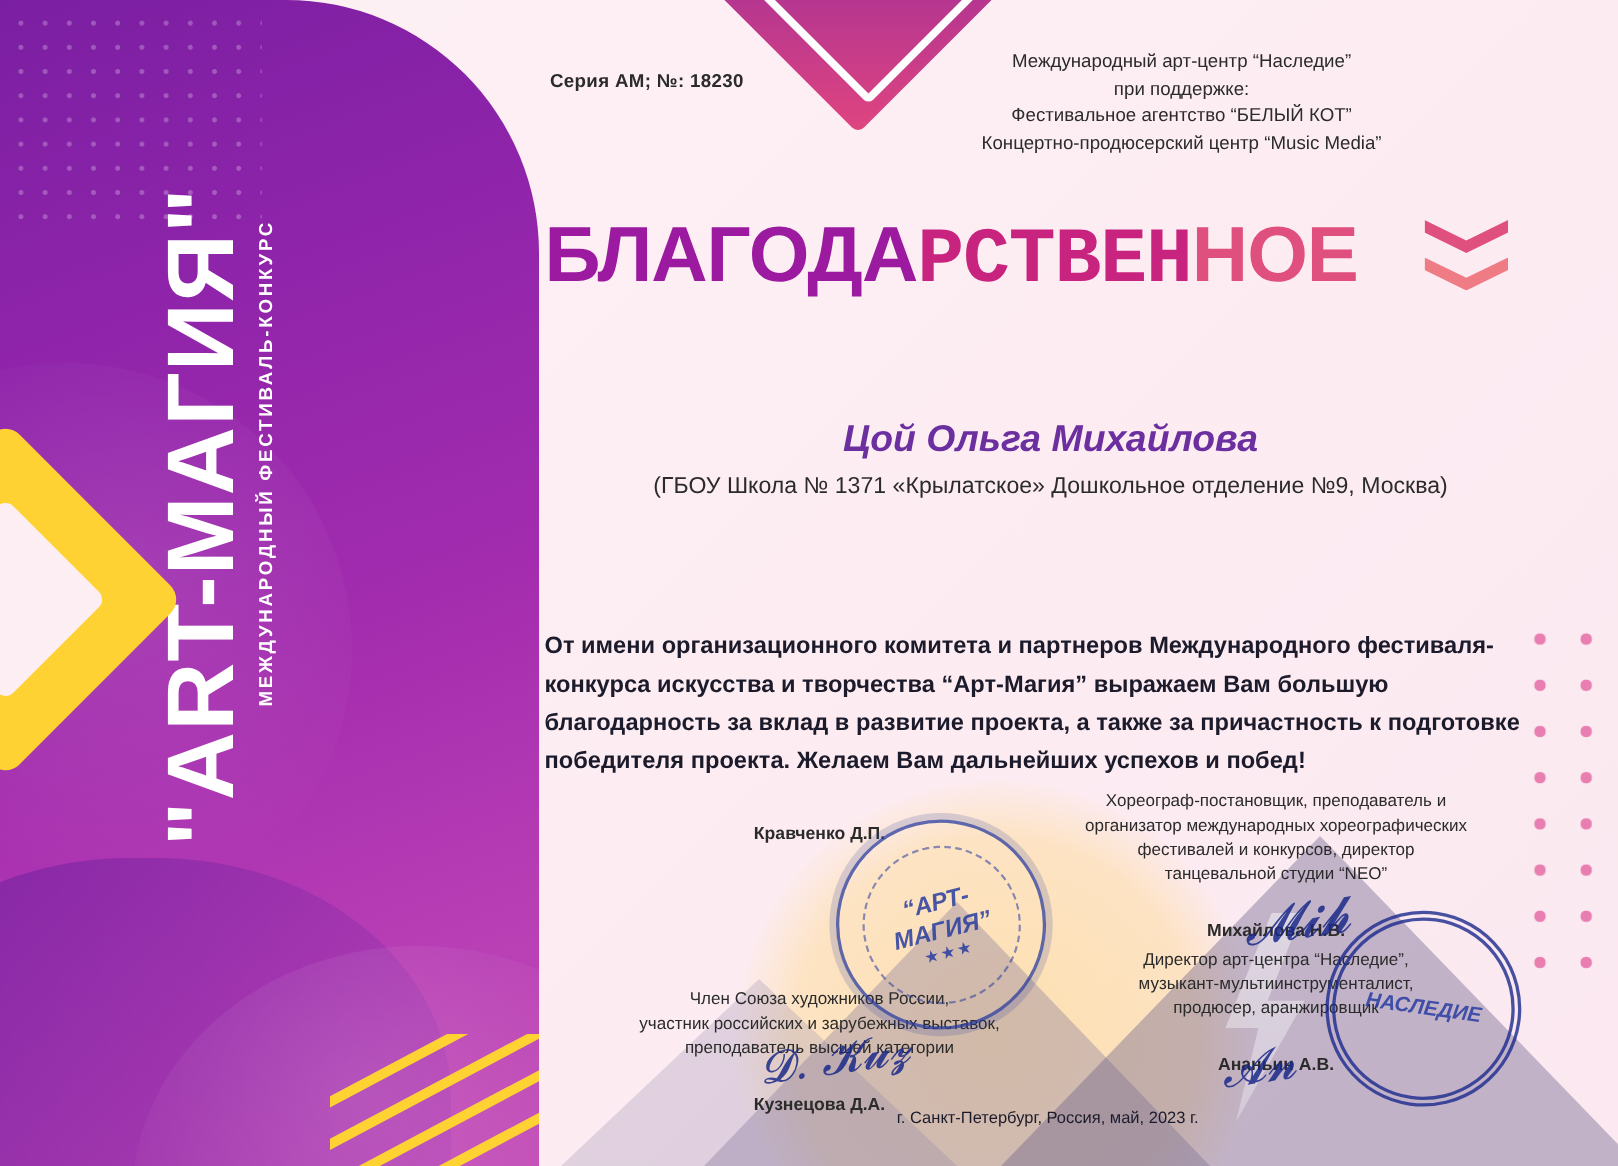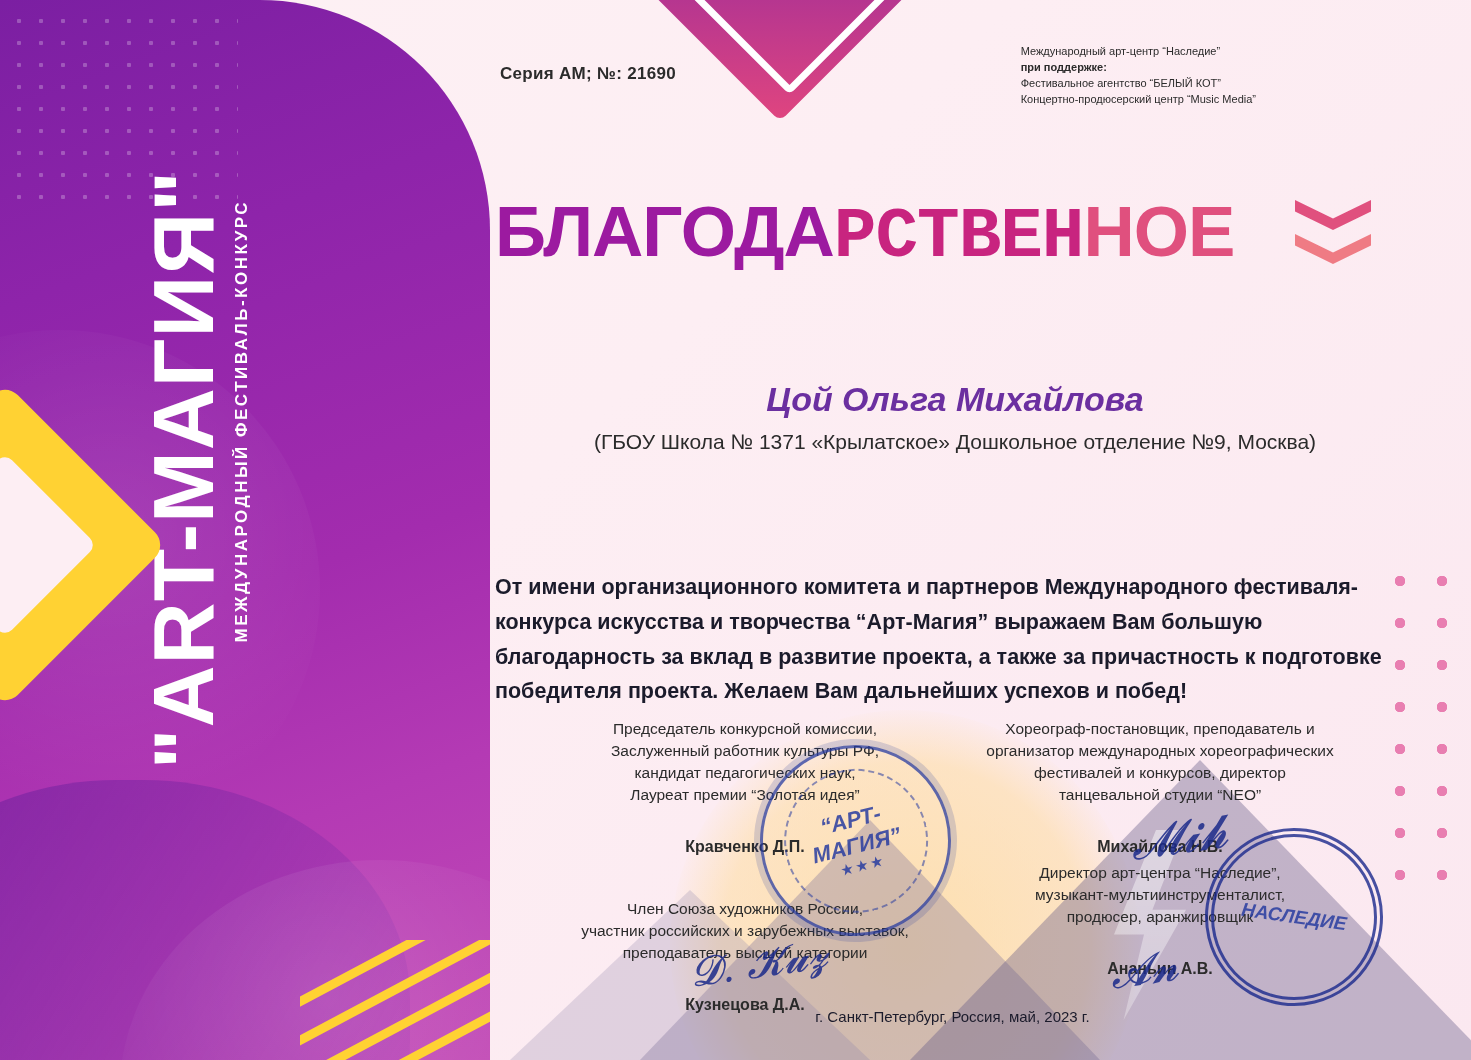--- a/index.html
+++ b/index.html
@@ -226,26 +226,26 @@
     top: 64px;
     font-size: 17px;
     font-weight: bold;
     color: #2b2b2b;
     letter-spacing: .3px;
   }
   .org-block {
     position: absolute;
     right: 215px;
     top: 44px;
-    text-align: left;
+    text-align: center;
     color: #2b2b2b;
-    font-size: 11px;
+    font-size: 17px;
     line-height: 1.45;
   }
-  .org-block .bold { font-weight: bold; }
+  .org-block .bold { font-weight: normal; }
 
   
   .heading {
     position: absolute;
     left: 495px;
     top: 196px;
     font-size: 71px;
     font-weight: bold;
     letter-spacing: -1px;
     line-height: 1;
@@ -430,21 +430,21 @@
   <div class="diamond-outer"></div>
   <div class="diamond-inner"></div>
 
   <div class="top-diamonds">
     <div class="td1"></div>
     <div class="td2"></div>
   </div>
 
   <div class="right-dots"></div>
 
-  <div class="serial">Серия АМ; №:  21690</div>
+  <div class="serial">Серия АМ; №:  18230</div>
 
   <div class="org-block">
     <div>Международный арт-центр “Наследие”</div>
     <div class="bold">при поддержке:</div>
     <div>Фестивальное агентство “БЕЛЫЙ КОТ”</div>
     <div>Концертно-продюсерский центр “Music Media”</div>
   </div>
 
   <div class="heading">
     <span class="c1">БЛАГОДА</span><span class="c2">РСТВЕН</span><span class="c3">НОЕ</span>
@@ -453,24 +453,20 @@
     <div class="chev a"></div>
     <div class="chev b"></div>
   </div>
 
   <div class="recipient-name">Цой Ольга Михайлова</div>
   <div class="recipient-org">(ГБОУ Школа № 1371 «Крылатское» Дошкольное отделение №9, Москва)</div>
 
   <div class="body-text">От имени организационного комитета и партнеров Международного фестиваля-конкурса искусства и творчества “Арт-Магия” выражаем Вам большую благодарность за вклад в развитие проекта, а также за причастность к подготовке победителя проекта. Желаем Вам дальнейших успехов и побед!</div>
 
   <div class="sig sig-l1">
-    <div style="white-space:pre-line">Председатель конкурсной комиссии,
-Заслуженный работник культуры РФ,
-кандидат педагогических наук,
-Лауреат премии “Золотая идея”</div>
     <div class="name">Кравченко Д.П.</div>
   </div>
   <div class="sig sig-r1">
     <div style="white-space:pre-line">Хореограф-постановщик, преподаватель и
 организатор международных хореографических
 фестивалей и конкурсов, директор
 танцевальной студии “NEO”</div>
     <div class="name">Михайлова Н.В.</div>
   </div>
   <div class="sig sig-l2">

